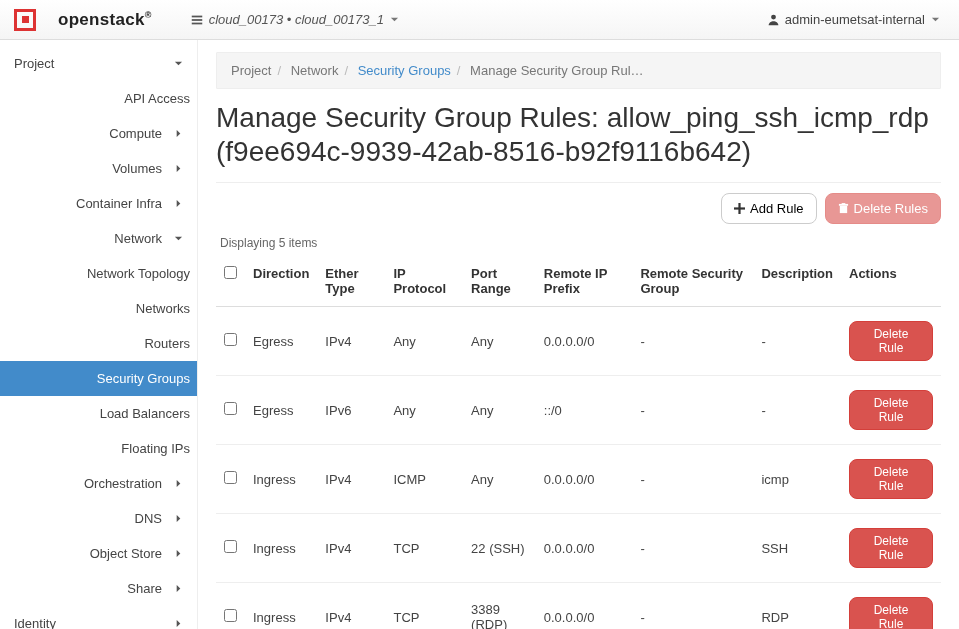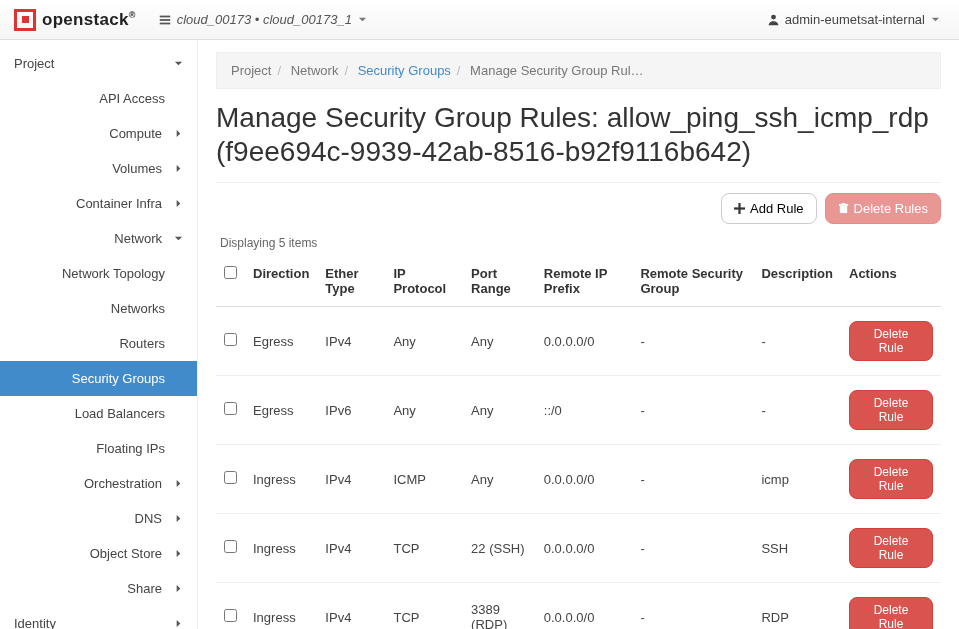--- a/index.html
+++ b/index.html
@@ -1,19 +1,19 @@
 <!DOCTYPE html>
 <html><head>
 <meta charset="utf-8">
 <style>
   * { box-sizing: border-box; margin: 0; padding: 0; }
   body { font-family: -apple-system, "Helvetica Neue", Helvetica, Arial, sans-serif; font-size: 13px; color: #333; background: #fff; }
   
   
-  .topbar { height: 40px; background: linear-gradient(#fff,#f5f5f5); border-bottom: 1px solid #ddd; display: flex; align-items: center; padding: 0 14px; }
+  .topbar { height: 40px; background: linear-gradient(#fff,#f5f5f5); border-bottom: 1px solid #ddd; display: flex; align-items: center; padding: 0 14px; gap: 16px; }
   .logo-box { width: 22px; height: 22px; border: 3px solid #d33; display: inline-flex; align-items: center; justify-content: center; margin-right: 6px; }
   .logo-box .inner { width: 7px; height: 7px; background: #d33; }
   .brand { font-size: 17px; font-weight: 600; color: #222; letter-spacing: .3px; }
   .brand .tm { font-size:9px; vertical-align: super;}
   .proj-switch { margin-left: 22px; display: flex; align-items: center; color: #555; font-size: 13px; cursor: pointer; font-style: italic;}
   .proj-switch svg { margin-right: 5px;}
   .proj-switch .caret { margin-left: 6px;}
   .userbox { margin-left: auto; display: flex; align-items: center; color: #444; cursor: pointer;}
   .userbox svg { margin-right: 5px;}
   .userbox .caret { margin-left: 6px;}
@@ -22,21 +22,21 @@
   .shell { display: flex; }
   .sidebar { width: 198px; border-right: 1px solid #eee; padding-top: 6px; }
   .main { flex: 1; padding: 12px 18px 20px 18px; }
   
   
   .nav-item { display: flex; align-items: center; justify-content: space-between; padding: 10px 14px; font-size: 13px; color: #444; cursor: pointer;}
   .nav-item.level1 { font-size: 13px; }
   .nav-item.level2 { justify-content: flex-end; text-align: left; padding-right: 14px; font-size: 13px;}
   .nav-item.level2 .chev { margin-left: 12px;}
   .nav-item.level2 .spacer { flex:1;}
-  .nav-leaf { display:block; text-align: right; padding: 10px 32px; font-size: 13px; color: #444; cursor:pointer;}
+  .nav-leaf { display:block; text-align: right; padding: 10px 7px; font-size: 13px; color: #444; cursor:pointer;}
   .nav-leaf.active { background: #428bca; color: #fff; }
   .chev svg, .caret svg { width: 9px; height: 9px; }
   
   
   .breadcrumbs { background: #f5f5f5; border: 1px solid #eee; border-radius: 1px; padding: 10px 14px; font-size: 13px; color: #777; margin-bottom: 12px; }
   .breadcrumbs .sep { margin: 0 6px; color: #bbb;}
   .breadcrumbs .link { color: #428bca; }
   
   h1.page-title { font-size: 28px; font-weight: 400; color: #333; line-height: 1.2; margin-bottom: 4px;}
   .hr { border-bottom: 1px solid #eee; margin: 14px 0 10px 0;}

